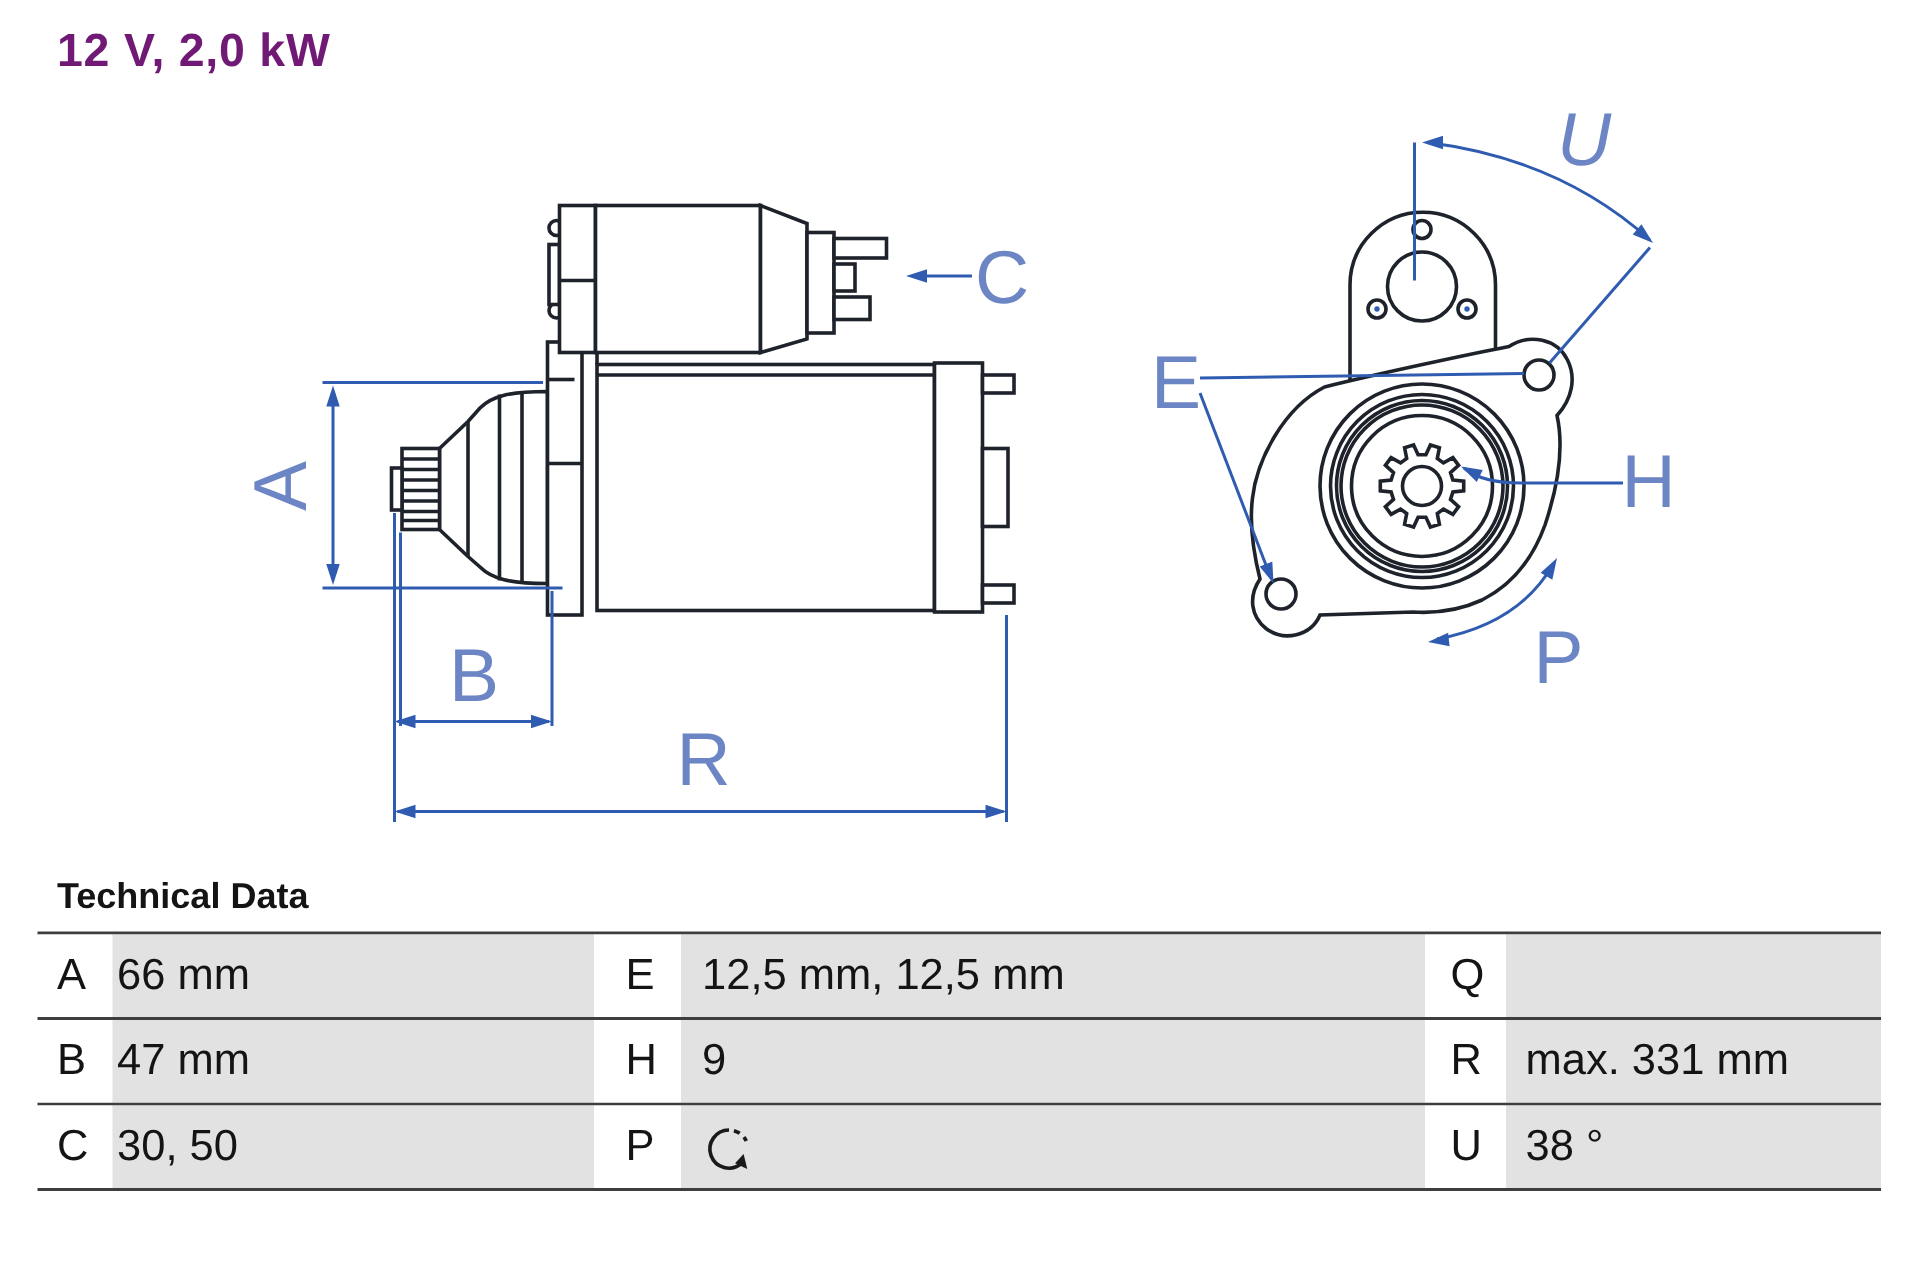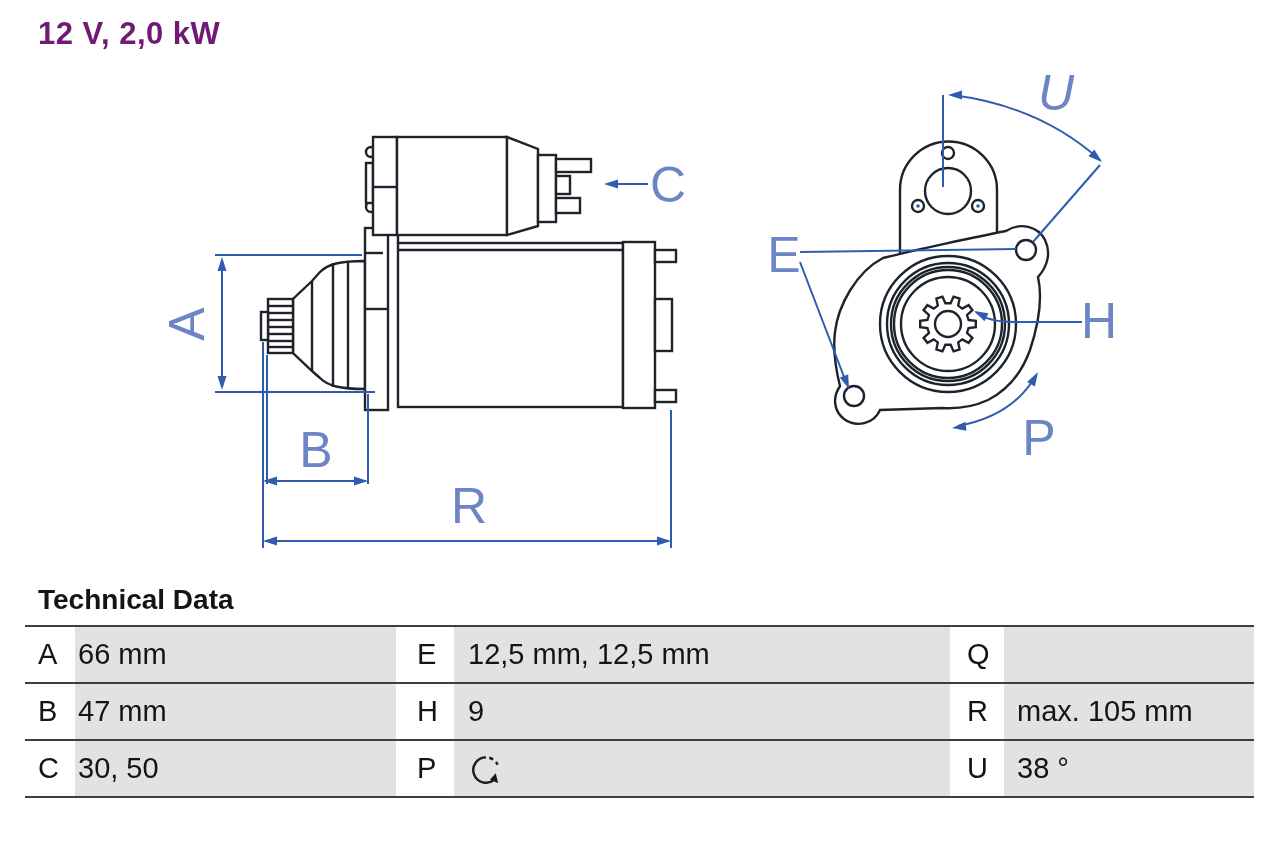--- a/index.html
+++ b/index.html
@@ -1,21 +1,21 @@
 <!DOCTYPE html>
 <html><head>
 <meta charset="utf-8">
 <style>
   html,body{margin:0;padding:0;background:#ffffff;}
   .page{position:relative;width:1280px;height:853px;background:#fff;overflow:hidden;
         font-family:"Liberation Sans",sans-serif;color:#1a1a1a;}
   .title{position:absolute;left:38px;top:16px;font-size:31px;font-weight:700;color:#701a75;letter-spacing:0.5px;}
   .diagram{position:absolute;left:0;top:0;width:1280px;height:578px;}
   .tech{position:absolute;left:25px;top:584px;width:1229px;}
-  .tech h2{margin:0 0 9px 13px;font-size:28px;font-weight:700;color:#141414;}
+  .tech h2{margin:0 0 9px 13px;font-size:24px;font-weight:700;color:#141414;}
   .ttable{width:1229px;}
   .trow{display:grid;grid-template-columns:50px 321px 58px 496px 54px 250px;
         height:55px;border-top:2px solid #3e3e3e;}
   .trow:last-child{border-bottom:2px solid #3e3e3e;}
   .cell{display:flex;align-items:center;font-size:29px;color:#141414;}
   .key{background:#ffffff;}
   .val{background:#e2e2e2;}
   .k1{padding-left:13px;} .v1{padding-left:3px;}
   .k2{padding-left:21px;} .v2{padding-left:14px;}
   .k3{padding-left:17px;} .v3{padding-left:13px;}
@@ -170,21 +170,21 @@
         <div class="cell key k3">Q</div>
         <div class="cell val v3"></div>
       </div>
 
       <div class="trow">
         <div class="cell key k1">B</div>
         <div class="cell val v1">47 mm</div>
         <div class="cell key k2">H</div>
         <div class="cell val v2">9</div>
         <div class="cell key k3">R</div>
-        <div class="cell val v3">max. 105 mm</div>
+        <div class="cell val v3">max. 331 mm</div>
       </div>
 
       <div class="trow">
         <div class="cell key k1">C</div>
         <div class="cell val v1">30, 50</div>
         <div class="cell key k2">P</div>
         <div class="cell val v2">
           <svg width="36" height="36" viewBox="0 0 34 34">
             <path d="M17,6 A12,12 0 1 0 24.7,27.2" fill="none" stroke="#1a1a1a" stroke-width="2.3"></path>
             <path d="M20.1,6.4 A12,12 0 0 1 27.9,12.9" fill="none" stroke="#1a1a1a" stroke-width="2.3" stroke-dasharray="4 3.5"></path>

